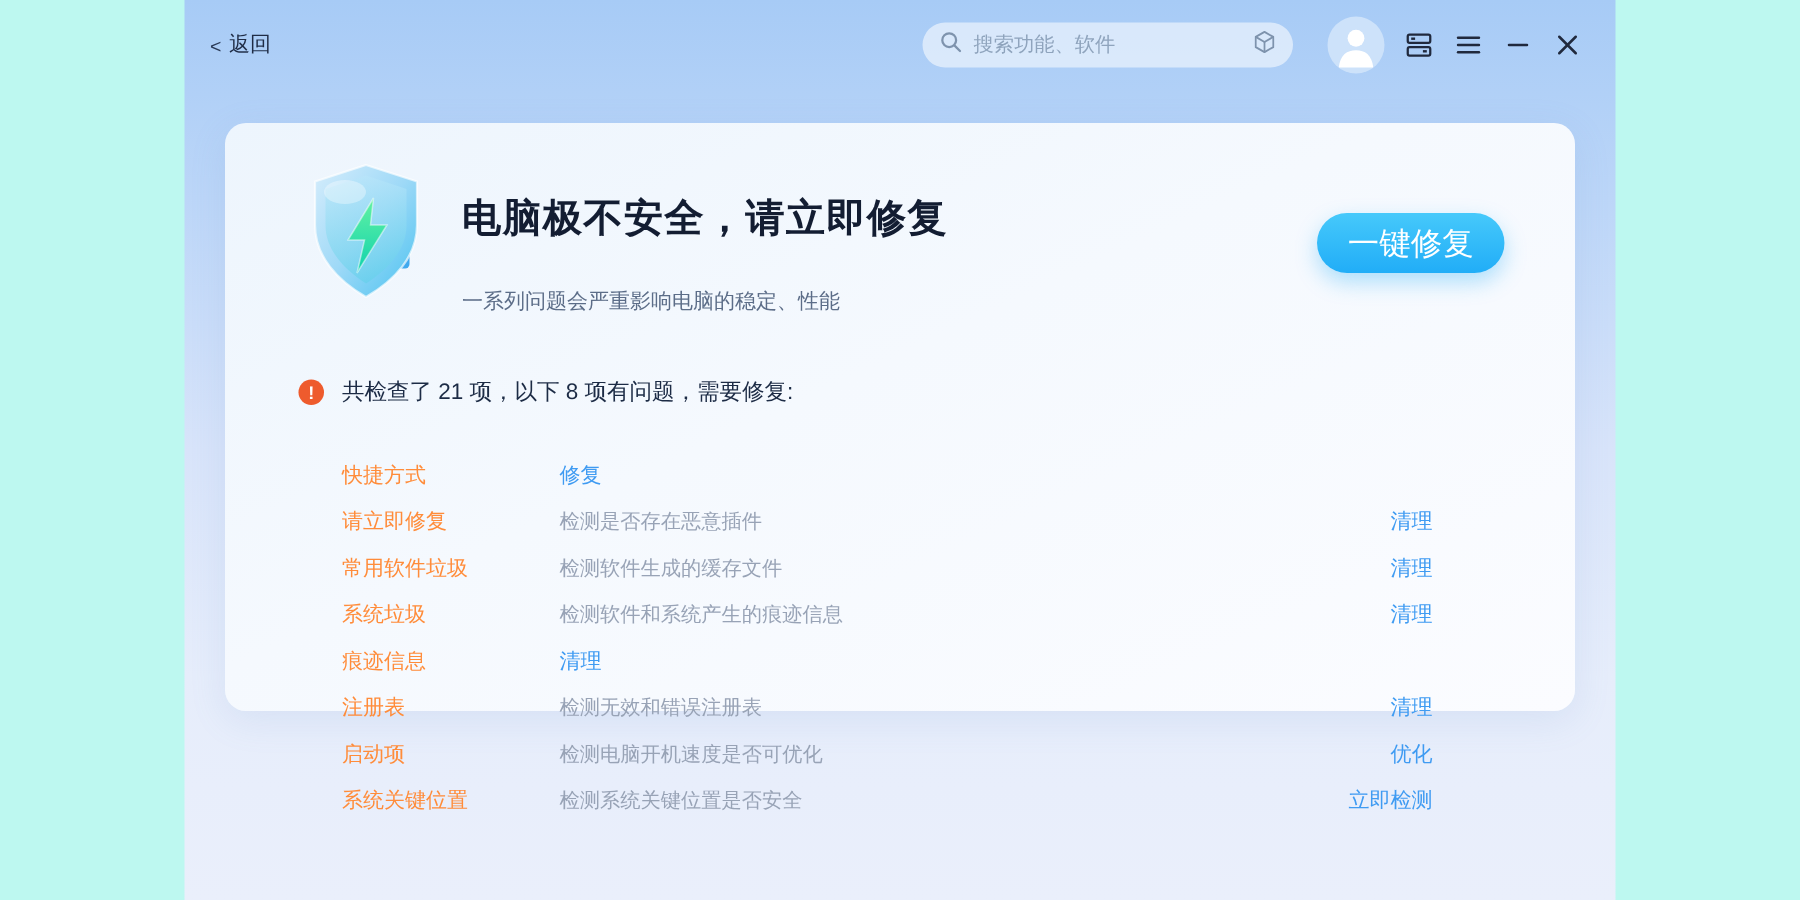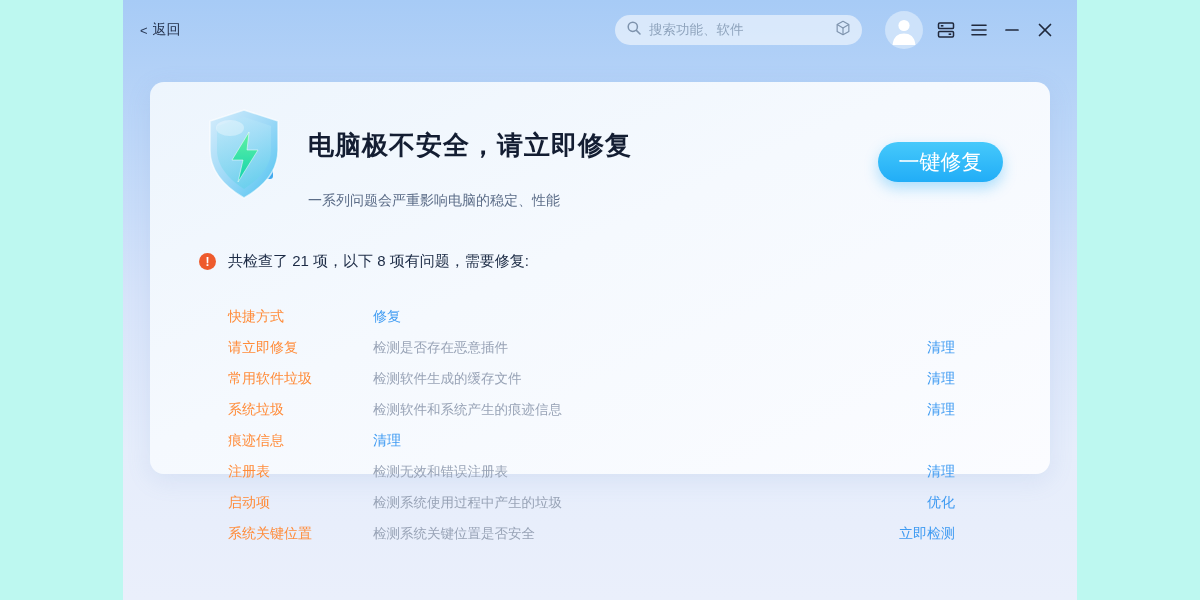--- a/index.html
+++ b/index.html
@@ -182,21 +182,21 @@
     <span class="name">痕迹信息</span>
     <span class="action">清理</span>
   </div>
         <div class="row">
     <span class="name">注册表</span>
     <span class="desc">检测无效和错误注册表</span>
     <span class="action">清理</span>
   </div>
         <div class="row">
     <span class="name">启动项</span>
-    <span class="desc">检测系统使用过程中产生的垃圾</span>
+    <span class="desc">检测电脑开机速度是否可优化</span>
     <span class="action">优化</span>
   </div>
         <div class="row">
     <span class="name">系统关键位置</span>
     <span class="desc">检测系统关键位置是否安全</span>
     <span class="action">立即检测</span>
   </div>
       </div>
   </div>
 </div>

